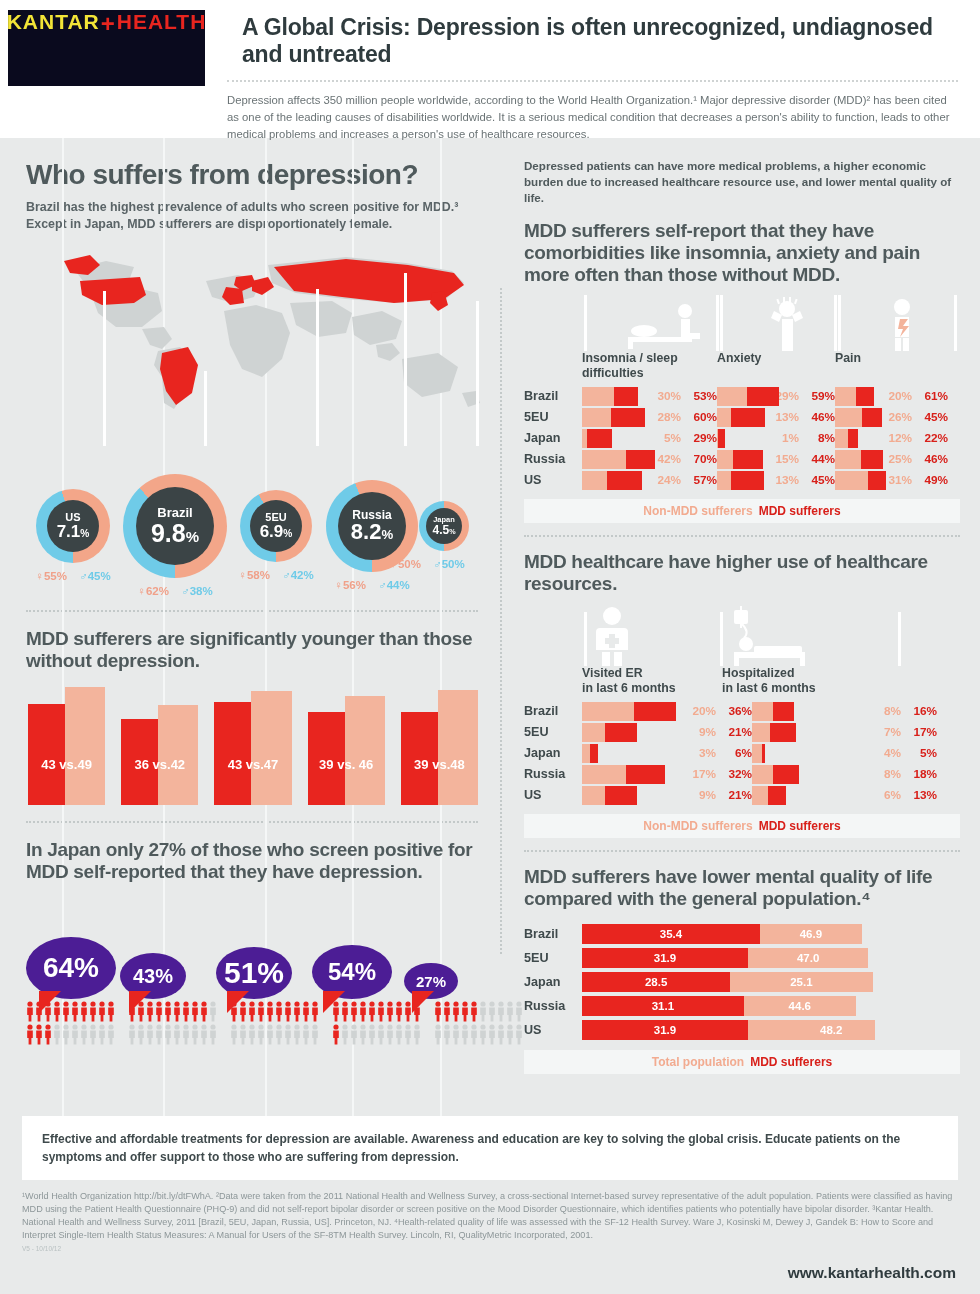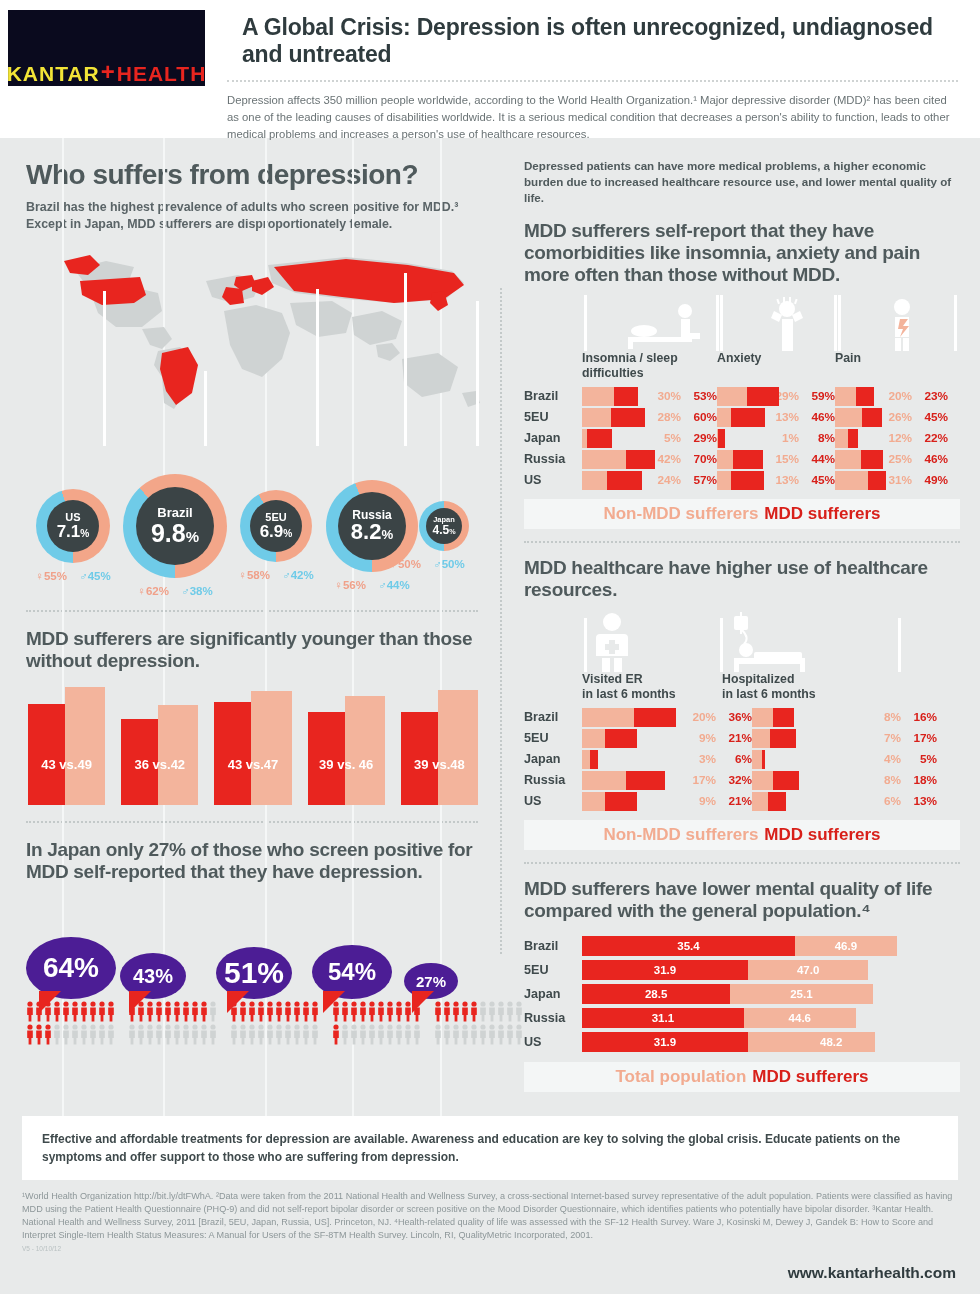--- a/index.html
+++ b/index.html
@@ -8,21 +8,21 @@
     font-family: "Liberation Sans", sans-serif;
     background: #e8eaea;
     color: #4a5456;
     overflow: hidden;
     position: relative;
   }
   
   .header { height: 138px; background:#ffffff; display:flex; }
   .logo-box {
     width:197px; height:76px; margin:10px 0 0 8px;
-    background:#0a0a1e; display:flex; align-items:flex-end; justify-content:center;
+    background:#0a0a1e; display:flex; align-items:flex-start; justify-content:center;
     letter-spacing:1px;
   }
   .logo-kantar { color:#f2e437; font-size:21px; font-weight:bold; }
   .logo-plus { color:#e8251f; font-size:24px; font-weight:bold; margin:0 1px; }
   .logo-health { color:#e8251f; font-size:21px; font-weight:bold; }
   .header-right { flex:1; padding:14px 22px 0 22px; }
   .header-title { font-size:23px; font-weight:bold; color:#2f3b3e; letter-spacing:-0.2px;margin-left:15px; }
   .header-dots { height:1px; border-top:2px dotted #cfd3d3; margin:12px 0 10px 0; }
   .header-body { font-size:11.3px; line-height:1.5; color:#6a7375; }
 
@@ -110,21 +110,21 @@
   .cmp-name { width:58px; font-size:12.6px; font-weight:bold; color:#3f4a4c; }
   .cmp-panel { position:relative; }
   .cmp-bar-area { position:relative; height:21px; }
   .bar-non { position:absolute; left:0; top:1px; height:19px; background:#f3b49c; }
   .bar-mdd { position:absolute; top:1px; height:19px; background:#e8251f; }
   .cmp-vals { display:flex; justify-content:flex-end; align-items:center; font-size:11.8px; font-weight:bold; }
   .v-non { color:#f2ab90; width:34px; text-align:right; }
   .v-mdd { color:#d8201a; width:36px; text-align:right; }
   .cmp-legend {
     background:#f4f6f6; margin-top:8px; padding:5px 0; display:flex;
-    justify-content:center; gap:6px; font-size:17px; font-weight:bold;
+    justify-content:center; gap:6px; font-size:12px; font-weight:bold;
   }
   .lg-non { color:#f2ab90; }
   .lg-mdd { color:#d8201a; }
 
   
   .qol-row { display:flex; align-items:center; height:21px; margin-bottom:3px; }
   .qol-name { width:58px; font-size:12.6px; font-weight:bold; color:#3f4a4c; }
   .qol-bars { display:flex; height:20px; }
   .qol-mdd { background:#e8251f; color:#fff; font-size:11.5px; font-weight:bold;
              display:flex; align-items:center; justify-content:center; }
@@ -845,21 +845,21 @@
                 <span class="v-mdd">59%</span>
               </div>
             </div>
             <div class="cmp-panel" style="width:113px;display:flex;align-items:center;">
               <div class="cmp-bar-area" style="width:35px;">
                 <div class="bar-non" style="width:21px;"></div>
                 <div class="bar-mdd" style="left:21px;width:17.85px;"></div>
               </div>
               <div class="cmp-vals" style="width:78px;">
                 <span class="v-non">20%</span>
-                <span class="v-mdd">23%</span>
+                <span class="v-mdd">61%</span>
               </div>
             </div>
           </div>
           <div class="cmp-row">
             <div class="cmp-name">5EU</div>
             <div class="cmp-panel" style="width:135px;display:flex;align-items:center;">
               <div class="cmp-bar-area" style="width:57px;">
                 <div class="bar-non" style="width:29.400000000000002px;"></div>
                 <div class="bar-mdd" style="left:29.400000000000002px;width:33.6px;"></div>
               </div>
@@ -1161,21 +1161,21 @@
 
     <div class="hdots" style="margin-top:12px;"></div>
 
     <h3 class="sub-title" style="margin-top:14px;">MDD sufferers have lower mental quality of life compared with the general population.⁴</h3>
 
     <div class="cmp-block" style="margin-top:14px;">
       <div id="qol-rows">
           <div class="qol-row">
             <div class="qol-name">Brazil</div>
             <div class="qol-bars">
-              <div class="qol-mdd" style="width:213px;">35.4</div>
+              <div class="qol-mdd" style="width:178px;">35.4</div>
               <div class="qol-tot" style="width:101.80000000000001px;">46.9</div>
             </div>
           </div>
           <div class="qol-row">
             <div class="qol-name">5EU</div>
             <div class="qol-bars">
               <div class="qol-mdd" style="width:165.88px;">31.9</div>
               <div class="qol-tot" style="width:120.52000000000001px;">47.0</div>
             </div>
           </div>

